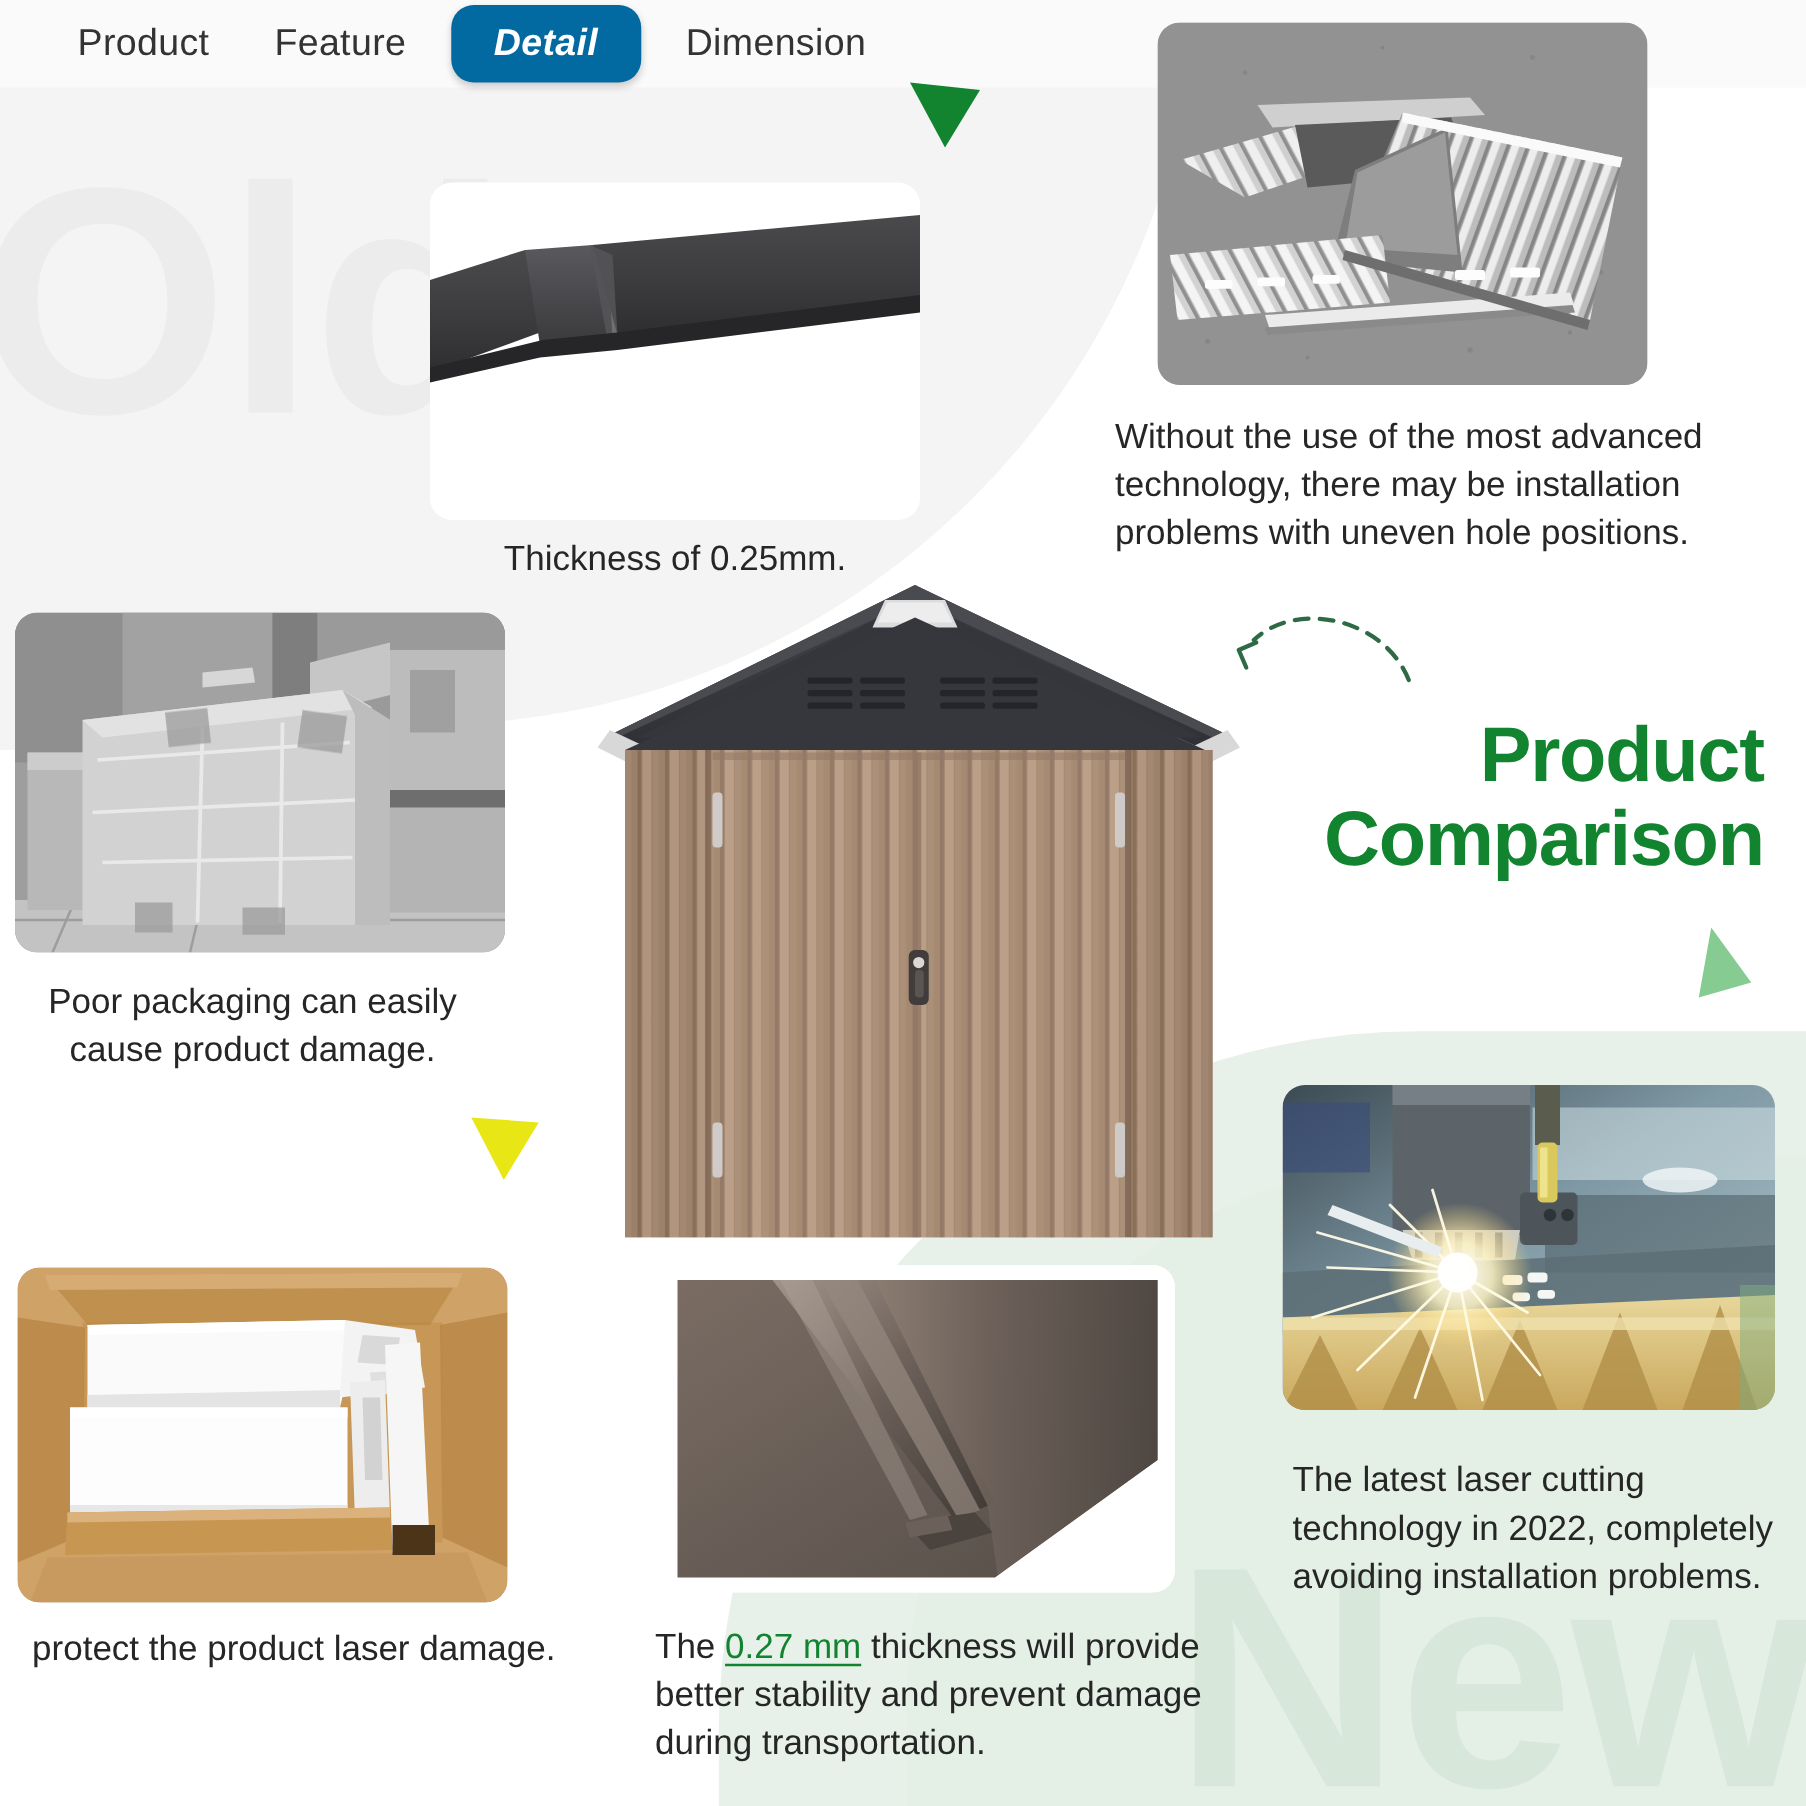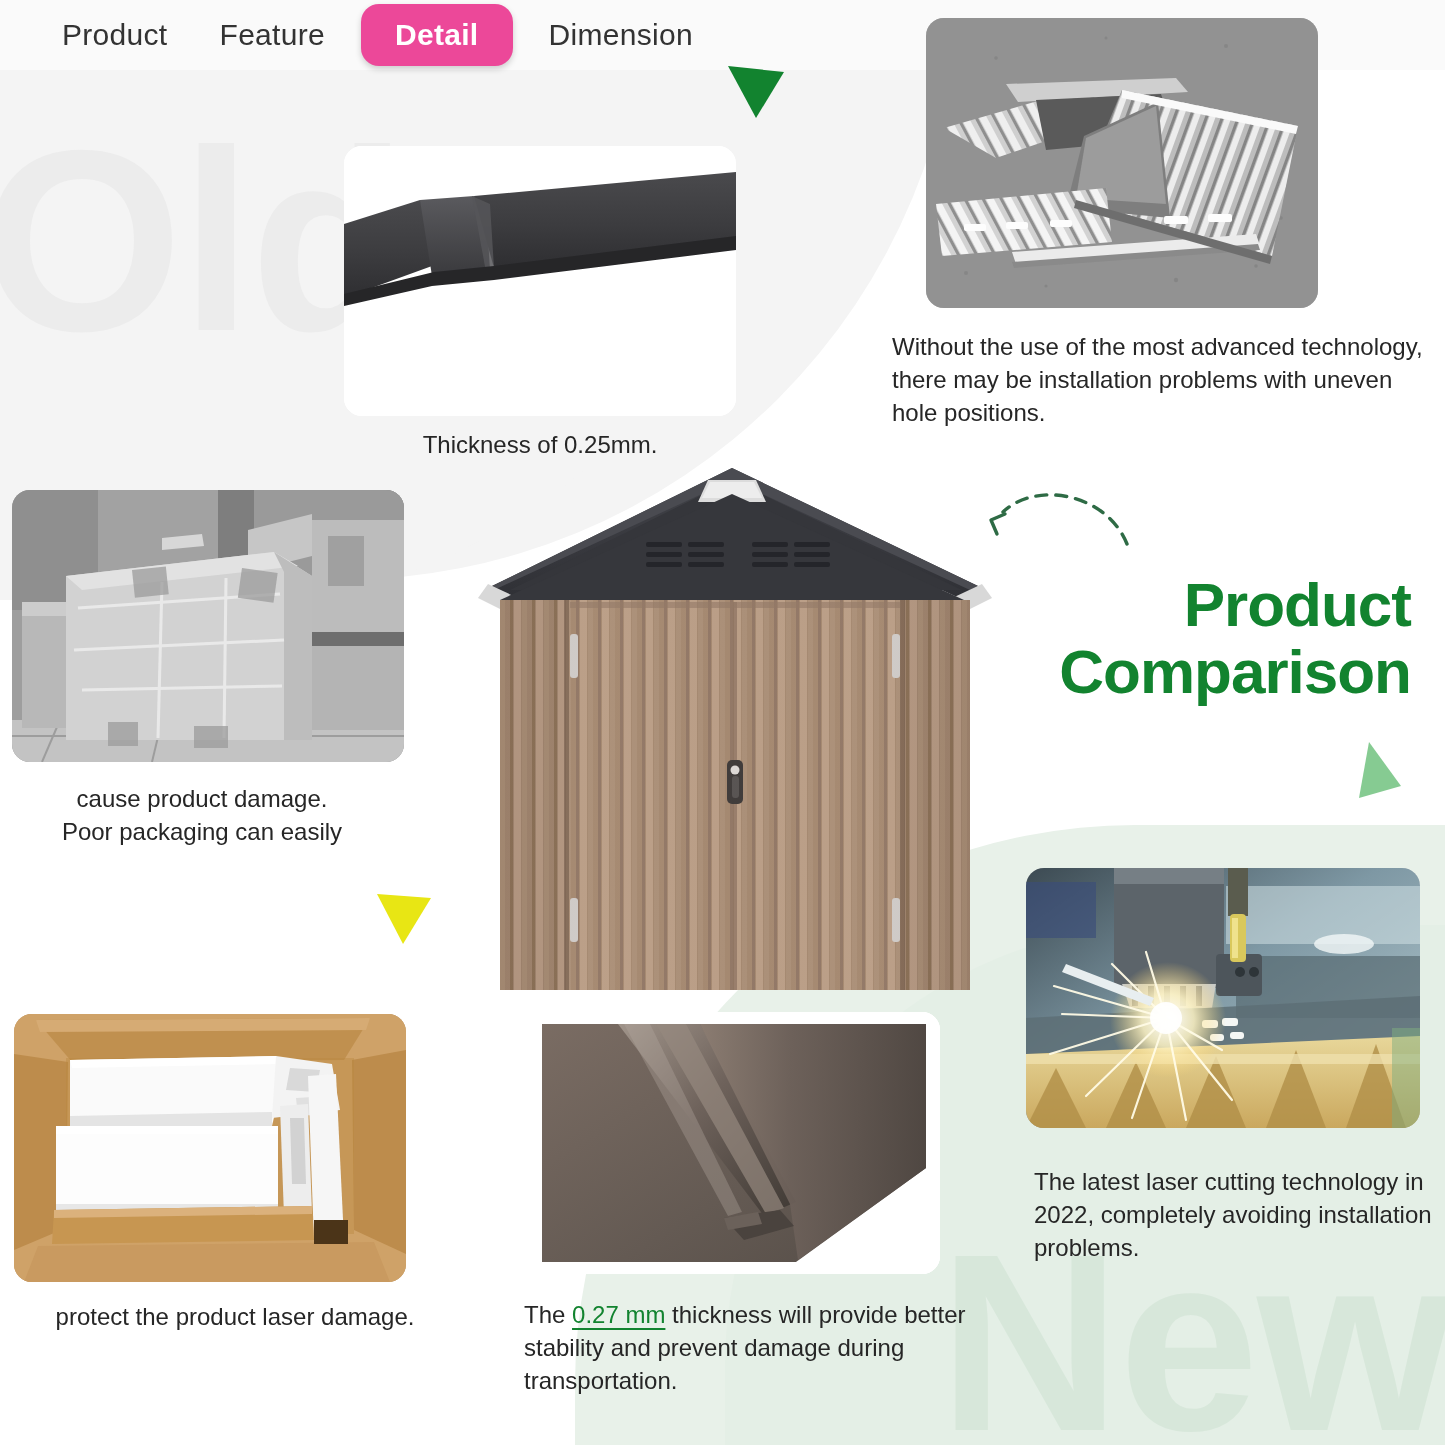--- a/index.html
+++ b/index.html
@@ -37,36 +37,37 @@
   .wm-old{left:-18px;top:92px;font-size:258px;color:#ececec;}
   .wm-new{right:-6px;bottom:-42px;font-size:252px;color:#d7e7da;}
 
   
   .tabs{position:absolute;left:0;top:0;width:1445px;height:70px;display:flex;align-items:center;}
   .tab{
     font-size:30px;color:#333;padding:0 26px;letter-spacing:.3px;
   }
   .tab:first-child{margin-left:36px;}
   .tab.active{
-    background:#ec4899;color:#fff;font-weight:700;
+    background:#0369a1;color:#fff;font-weight:700;
     border-radius:18px;padding:14px 34px;margin:0 10px;
     box-shadow:0 3px 6px rgba(0,0,0,.18);
+    font-style:italic;
   }
 
   
   .card{position:absolute;border-radius:18px;overflow:hidden;background:#d8d8d8;}
 
   
   .panel-old{
     position:absolute;left:344px;top:146px;width:392px;height:270px;
     background:#fff;border-radius:18px;overflow:hidden;
   }
 
   
-  .cap{position:absolute;font-size:24px;line-height:1.38;color:#262626;}
+  .cap{position:absolute;font-size:28px;line-height:1.38;color:#262626;}
   .cap.center{text-align:center;}
 
   
   .heading{
     position:absolute;right:34px;top:572px;width:470px;text-align:right;
     font-size:62px;line-height:1.08;font-weight:700;color:#12832f;letter-spacing:-1px;
   }
 
   .hl{color:#12832f;font-weight:400;text-decoration:underline;text-underline-offset:5px;}
 
@@ -235,22 +236,22 @@
         <rect x="120" y="80" width="34" height="28" transform="rotate(-6 120 80)"></rect>
         <rect x="230" y="78" width="36" height="30" transform="rotate(8 230 78)"></rect>
         <rect x="96" y="232" width="30" height="24"></rect>
         <rect x="182" y="236" width="34" height="22"></rect>
       </g>
       <path d="M150,48 L190,44 L192,56 L150,60 Z" fill="#d7d7d7"></path>
     </svg>
   </div>
 
   <div class="cap center" style="left:0px;top:782px;width:404px;">
+    <div>Poor packaging can easily</div>
     <div>cause product damage.</div>
-    <div>Poor packaging can easily</div>
   </div>
 
   <svg style="position:absolute;left:375px;top:890px;" width="60" height="56">
     <polygon points="2,4 56,8 28,54" fill="#e8e614"></polygon>
   </svg>
 
   <svg style="position:absolute;left:1355px;top:740px;" width="48" height="62">
     <polygon points="14,2 46,46 4,58" fill="#86cb92"></polygon>
   </svg>
 

